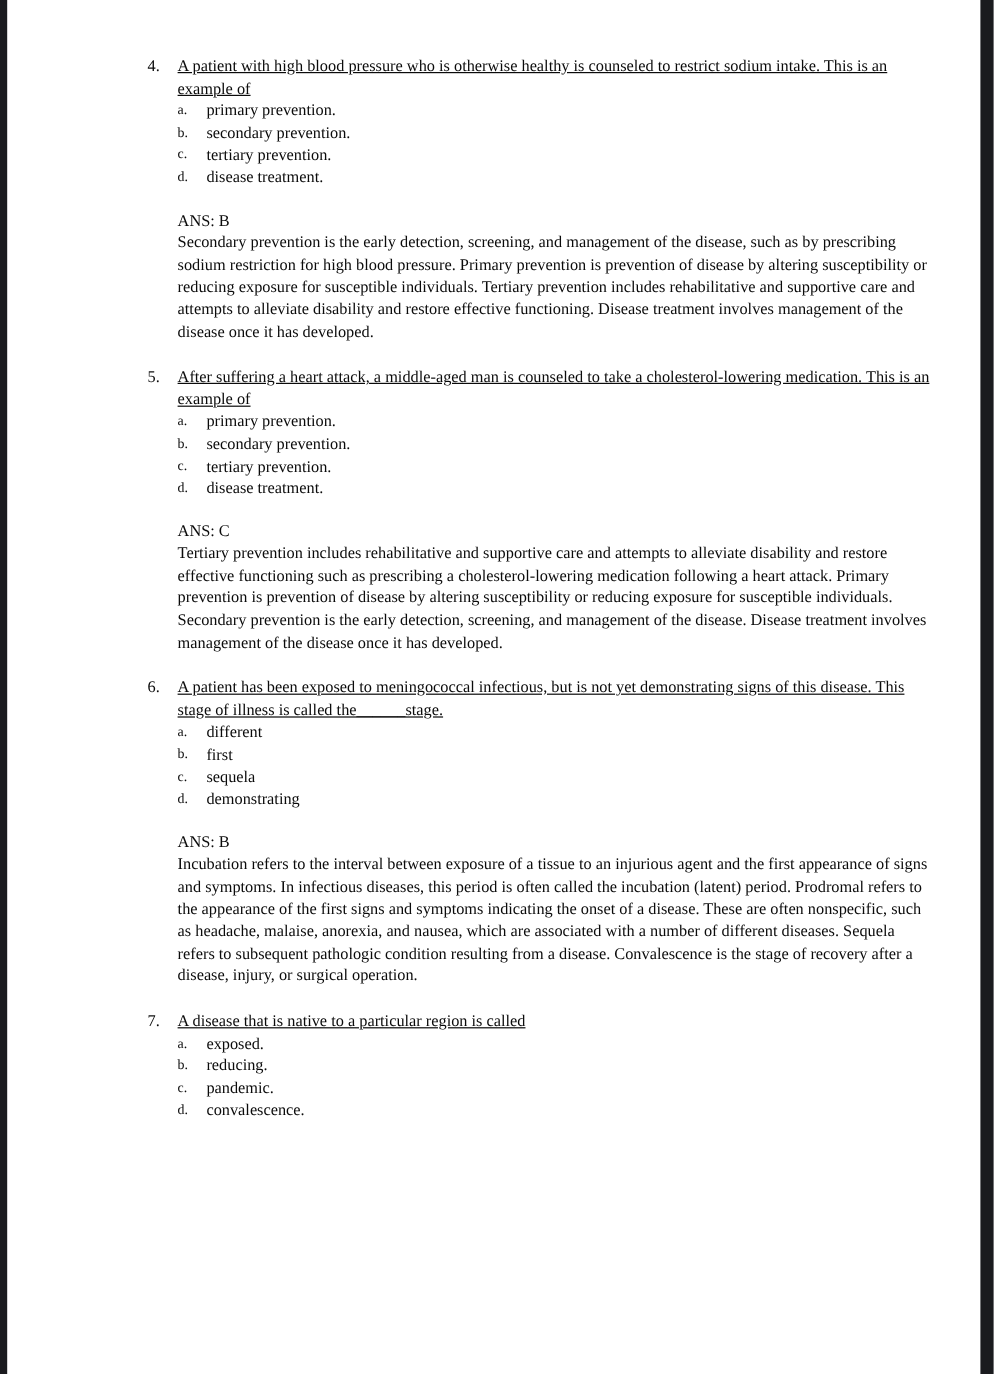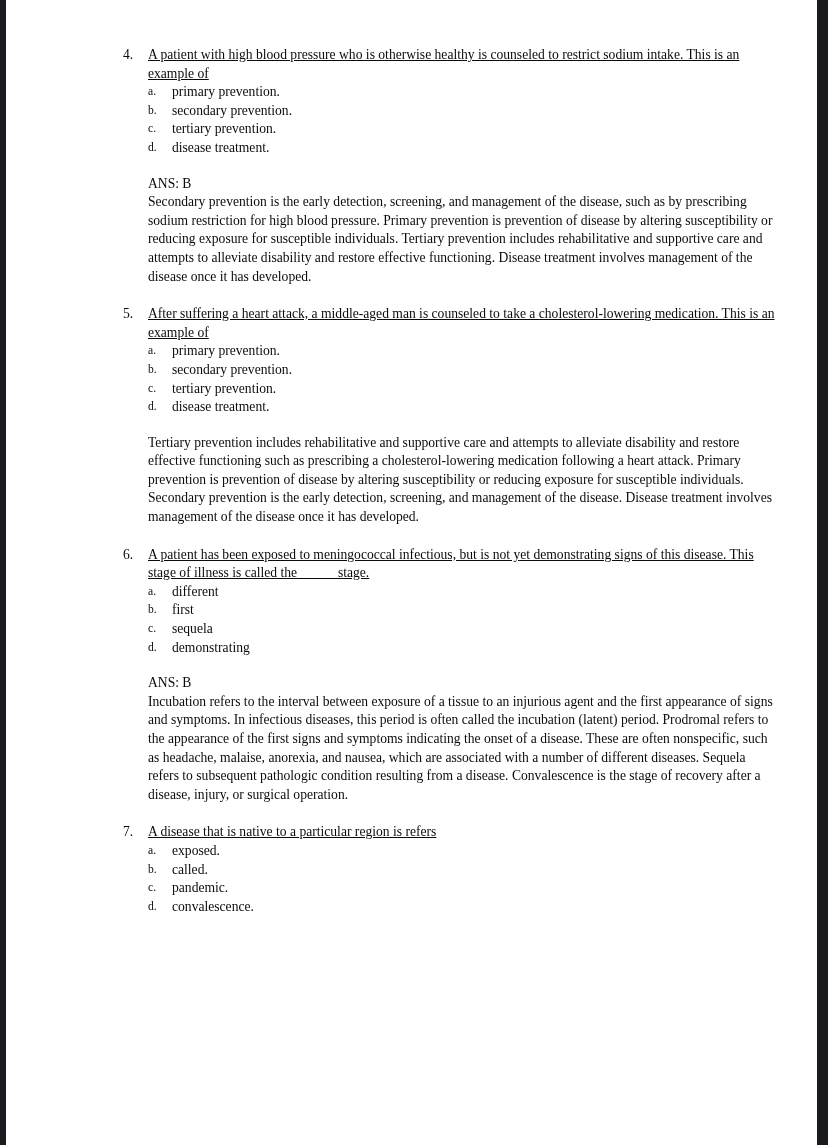--- a/index.html
+++ b/index.html
@@ -122,20 +122,21 @@
     <span class="opt-letter">c.</span>
     <span class="opt-text">tertiary prevention.</span>
   </li>
 
   <li class="opt">
     <span class="opt-letter">d.</span>
     <span class="opt-text">disease treatment.</span>
   </li>
 </ol>
     <div class="answer">
+      <div class="ans-label">ANS: C</div>
       <div class="ans-expl">Tertiary prevention includes rehabilitative and supportive care and attempts to alleviate disability and restore effective functioning such as prescribing a cholesterol-lowering medication following a heart attack. Primary prevention is prevention of disease by altering susceptibility or reducing exposure for susceptible individuals. Secondary prevention is the early detection, screening, and management of the disease. Disease treatment involves management of the disease once it has developed.</div>
     </div>
   </section>
 
   <section class="question">
     <div class="q-row">
       <span class="q-num">6.</span>
       <div class="q-text">A patient has been exposed to meningococcal infectious, but is not yet demonstrating signs of this disease. This stage of illness is called the______stage.</div>
     </div>
     <ol class="options">
@@ -161,31 +162,31 @@
 </ol>
     <div class="answer">
       <div class="ans-label">ANS: B</div>
       <div class="ans-expl">Incubation refers to the interval between exposure of a tissue to an injurious agent and the first appearance of signs and symptoms. In infectious diseases, this period is often called the incubation (latent) period. Prodromal refers to the appearance of the first signs and symptoms indicating the onset of a disease. These are often nonspecific, such as headache, malaise, anorexia, and nausea, which are associated with a number of different diseases. Sequela refers to subsequent pathologic condition resulting from a disease. Convalescence is the stage of recovery after a disease, injury, or surgical operation.</div>
     </div>
   </section>
 
   <section class="question">
     <div class="q-row">
       <span class="q-num">7.</span>
-      <div class="q-text">A disease that is native to a particular region is refers</div>
+      <div class="q-text">A disease that is native to a particular region is called</div>
     </div>
     <ol class="options">
   <li class="opt">
     <span class="opt-letter">a.</span>
     <span class="opt-text">exposed.</span>
   </li>
 
   <li class="opt">
     <span class="opt-letter">b.</span>
-    <span class="opt-text">called.</span>
+    <span class="opt-text">reducing.</span>
   </li>
 
   <li class="opt">
     <span class="opt-letter">c.</span>
     <span class="opt-text">pandemic.</span>
   </li>
 
   <li class="opt">
     <span class="opt-letter">d.</span>
     <span class="opt-text">convalescence.</span>

